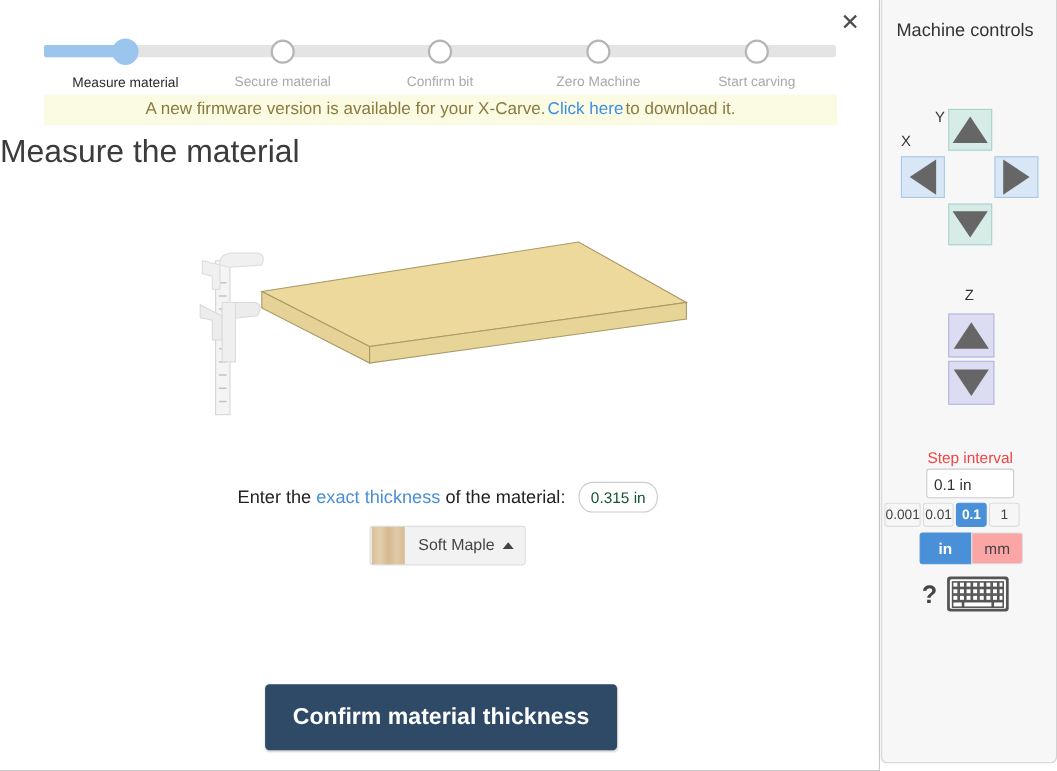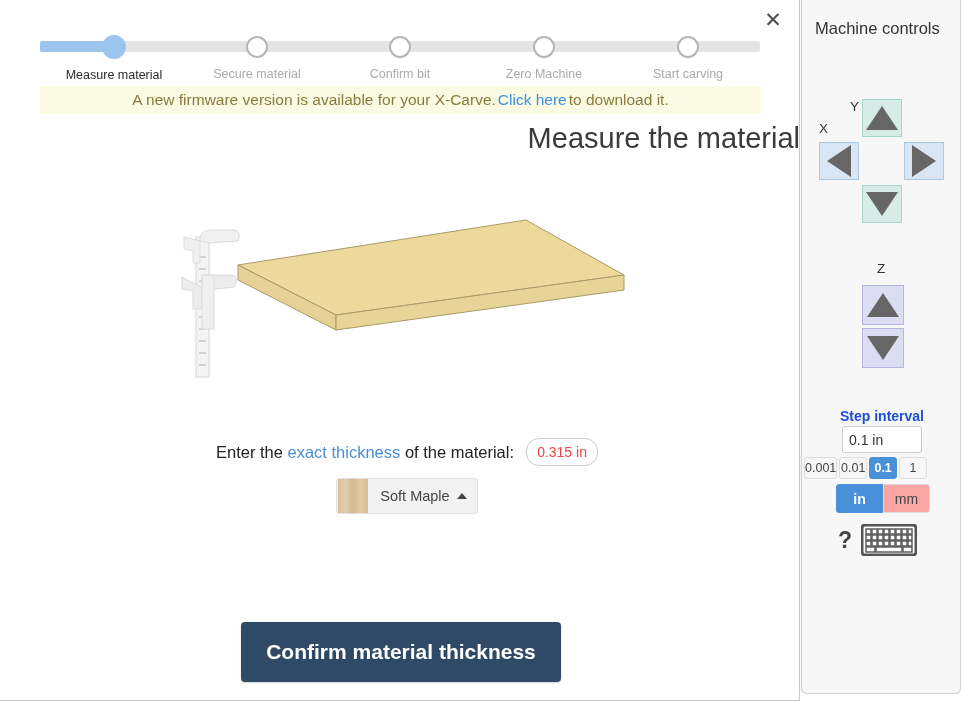--- a/index.html
+++ b/index.html
@@ -106,21 +106,21 @@
     text-decoration: none;
     margin: 0 2px;
     cursor: pointer;
   }
 
   
   .page-title {
     position: absolute;
     left: 0; top: 122px;
     width: 800px;
-    text-align: right;
+    text-align: left;
     font-size: 29px;
     font-weight: 400;
     color: #3b3b3b;
   }
 
   
   .illustration {
     position: absolute;
     left: 176px; top: 205px;
     width: 470px; height: 180px;
@@ -146,21 +146,21 @@
     white-space: nowrap;
   }
   .form-label .hl { color: #4a8fd6; }
 
   .thickness-input {
     width: 72px; height: 28px;
     border: 1px solid #cccccc;
     border-radius: 13px;
     background: #ffffff;
     font-size: 14px;
-    color: #ef4444;
+    color: #14532d;
     text-align: center;
     font-family: "Liberation Sans", sans-serif;
     padding: 0 4px;
   }
 
   .material-select {
     display: flex;
     align-items: center;
     height: 36px;
     background: #f2f2f2;
@@ -265,22 +265,22 @@
 
   .z-up   { left: 60px; top: 285px; width: 42px; height: 40px; }
   .z-down { left: 60px; top: 328px; width: 42px; height: 40px; }
 
   .step-interval-title {
     position: absolute;
     left: 0; top: 408px;
     width: 160px;
     text-align: center;
     font-size: 14px;
-    font-weight: bold;
-    color: #1d4ed8;
+    font-weight: normal;
+    color: #ef4444;
   }
   .step-interval-input {
     position: absolute;
     left: 40px; top: 426px;
     width: 80px; height: 27px;
     border: 1px solid #cccccc;
     border-radius: 3px;
     background: #ffffff;
     font-size: 14px;
     color: #333333;

